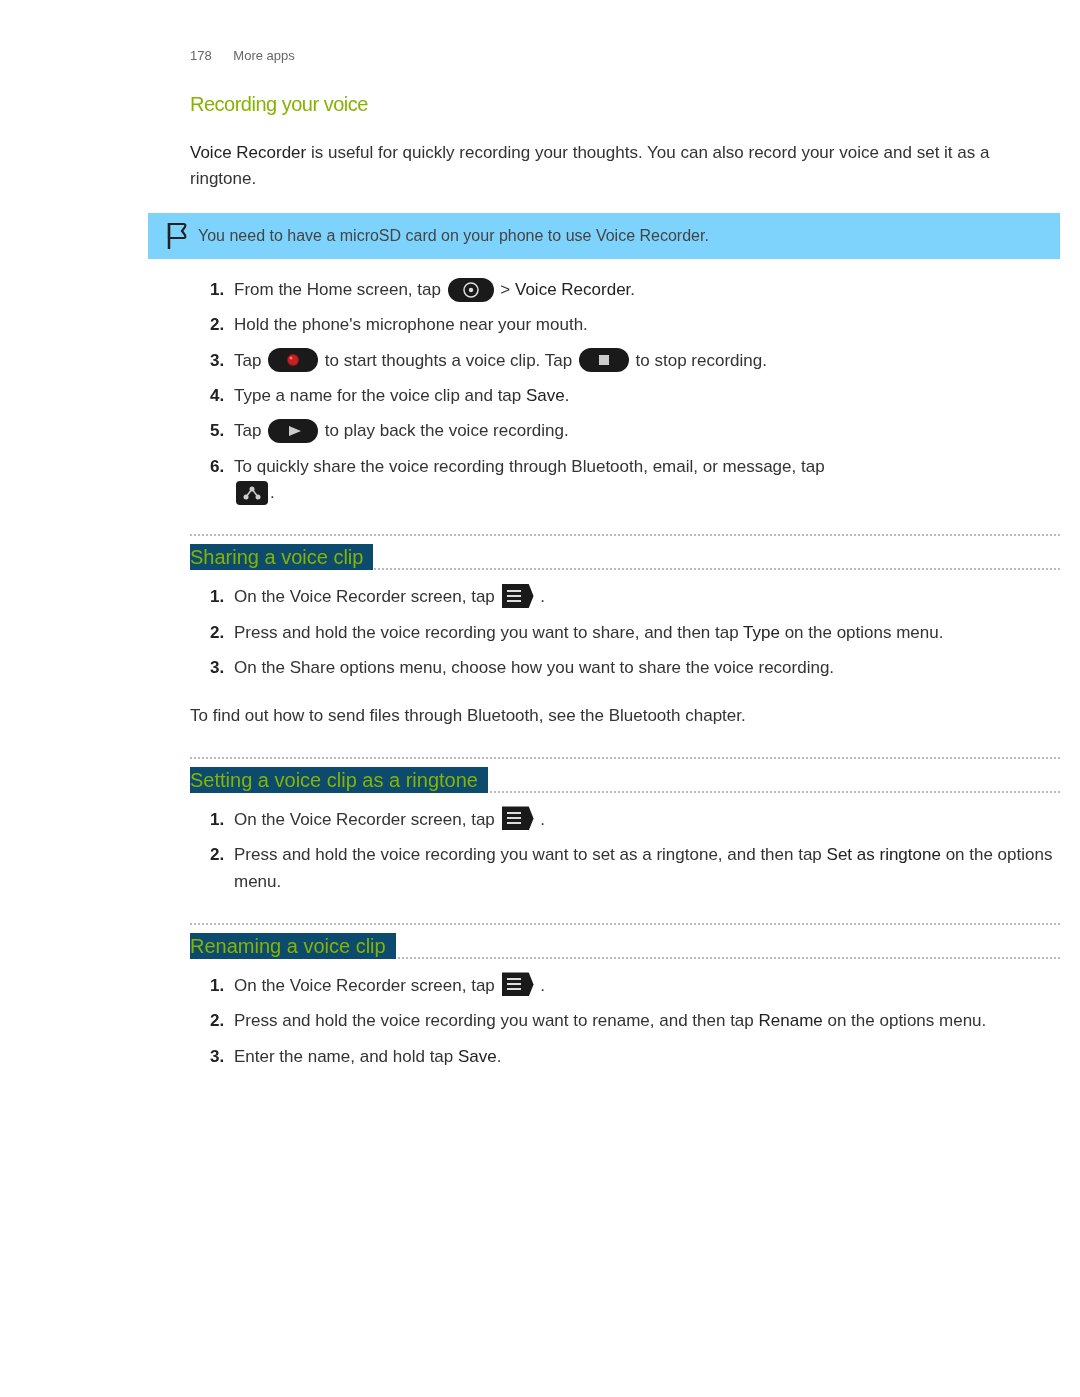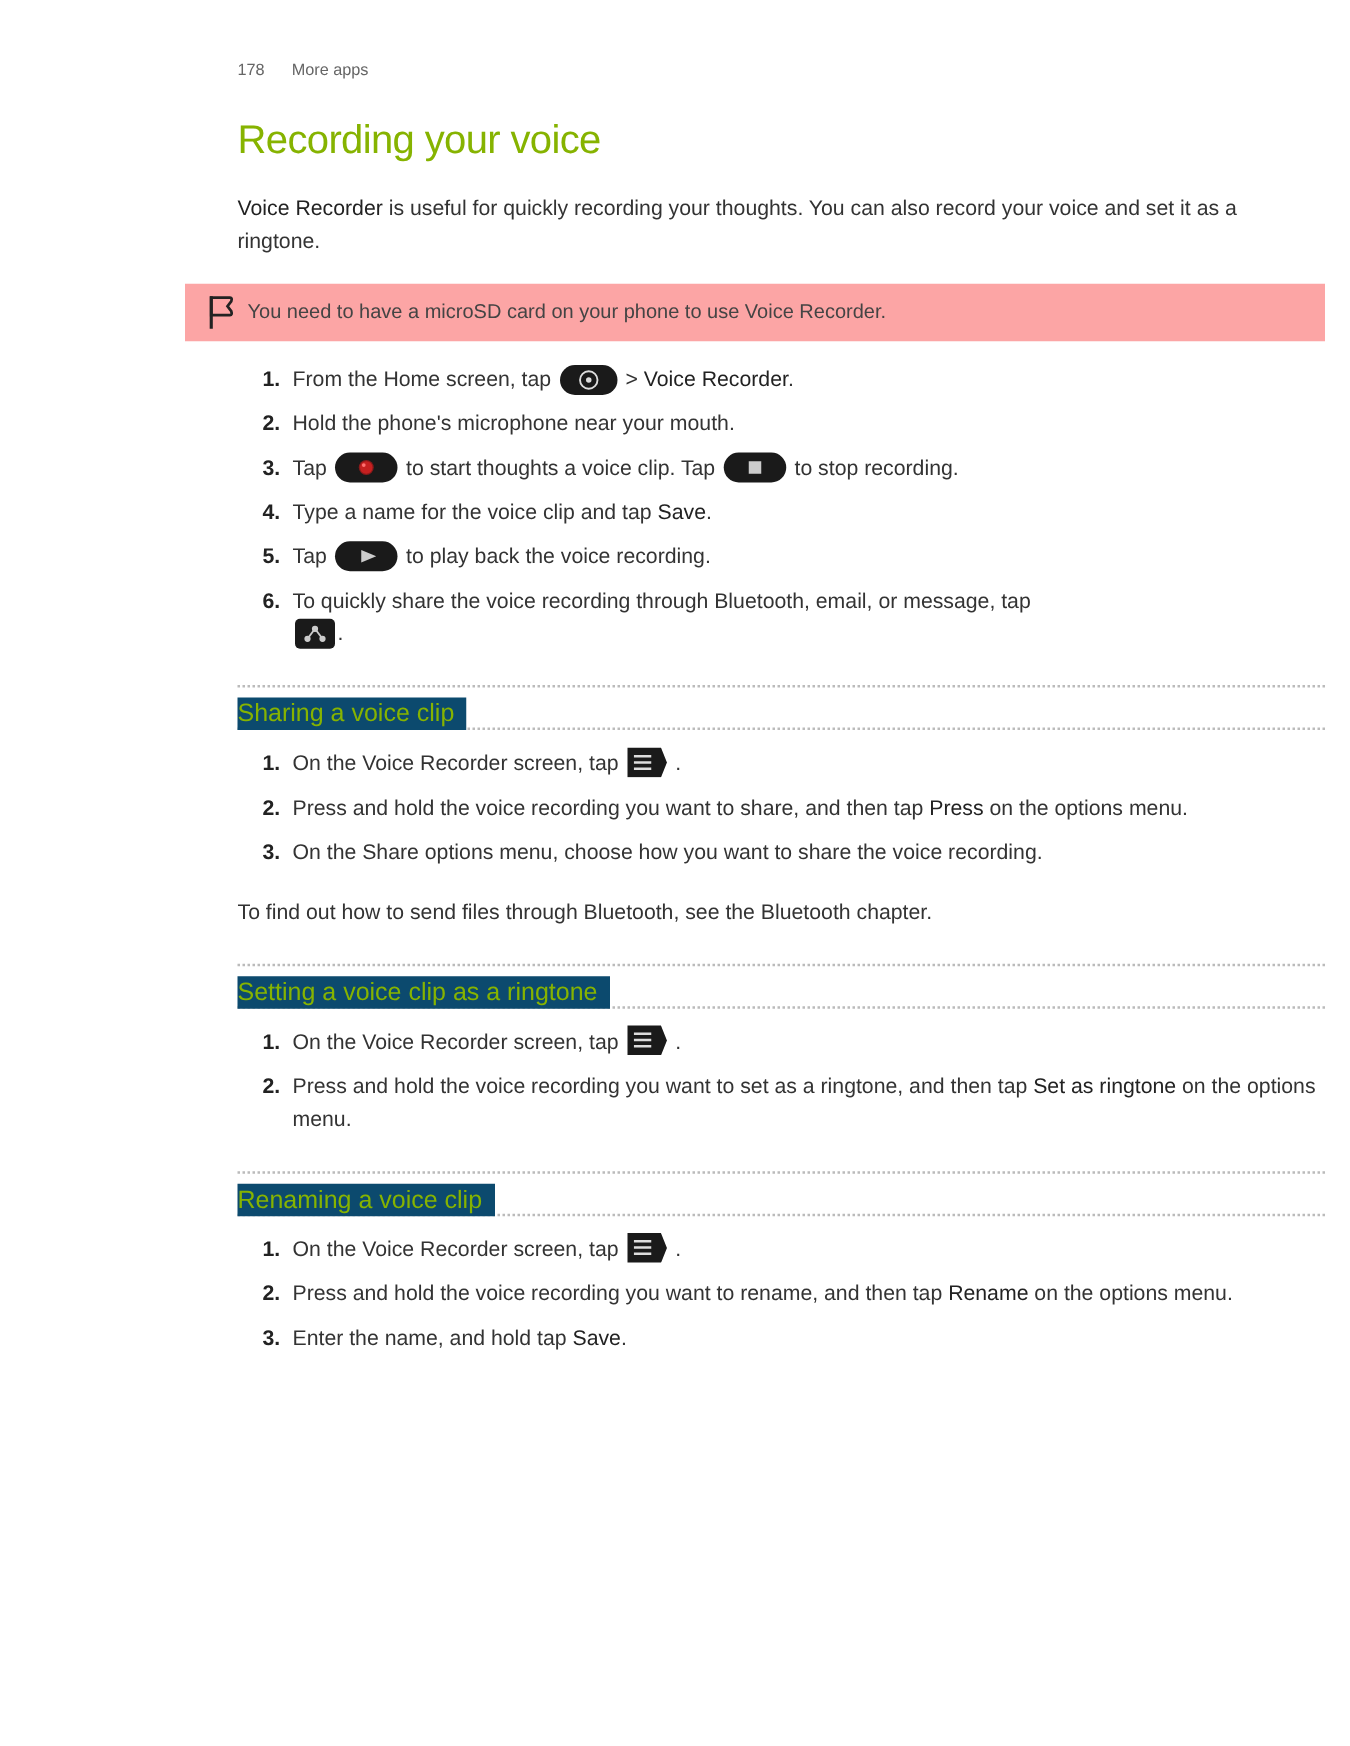--- a/index.html
+++ b/index.html
@@ -15,36 +15,36 @@
     padding: 48px 20px 40px 190px;
     position: relative;
   }
   .header-line {
     font-size: 13px;
     color: #666;
     margin-bottom: 30px;
   }
   .page-number { margin-right: 18px; }
   h1 {
-    font-size: 32px;
+    font-size: 20px;
     font-weight: 400;
     color: #7cb518;
     color: #86b300;
     margin: 0 0 24px 0;
     letter-spacing: -0.5px;
   }
   .intro {
     font-size: 17px;
     line-height: 1.5;
     margin-bottom: 22px;
     color: #333;
   }
   .bold { font-weight: 400; color: #222; }
   .note-box {
-    background: #fca5a5;
+    background: #7dd3fc;
     padding: 14px 18px 14px 50px;
     margin-left: -42px;
     margin-right: 0;
     margin-bottom: 18px;
     position: relative;
     font-size: 16px;
     color: #444;
   }
   .flag-icon {
     position: absolute;
@@ -209,21 +209,21 @@
     </div>
     <ol class="steps">
       <li>
         <span>On the Voice Recorder screen, tap </span><span class="menu-icon"><svg width="16" height="14">
               <line x1="0" y1="2" x2="14" y2="2" stroke="#ddd" stroke-width="2"></line>
               <line x1="0" y1="7" x2="14" y2="7" stroke="#ddd" stroke-width="2"></line>
               <line x1="0" y1="12" x2="14" y2="12" stroke="#ddd" stroke-width="2"></line>
             </svg></span><span> .</span>
       </li>
       <li>
-        <span>Press and hold the voice recording you want to share, and then tap </span><span class="bold">Press</span><span> on the options menu.</span>
+        <span>Press and hold the voice recording you want to share, and then tap </span><span class="bold">Type</span><span> on the options menu.</span>
       </li>
       <li>On the Share options menu, choose how you want to share the voice recording.</li>
     </ol>
     <p class="body-text">To find out how to send files through Bluetooth, see the Bluetooth chapter.</p>
   </div>
 
   <div class="dotted-top">
     <div class="subheading-wrap">
       <h2>Setting a voice clip as a ringtone</h2>
     </div>

